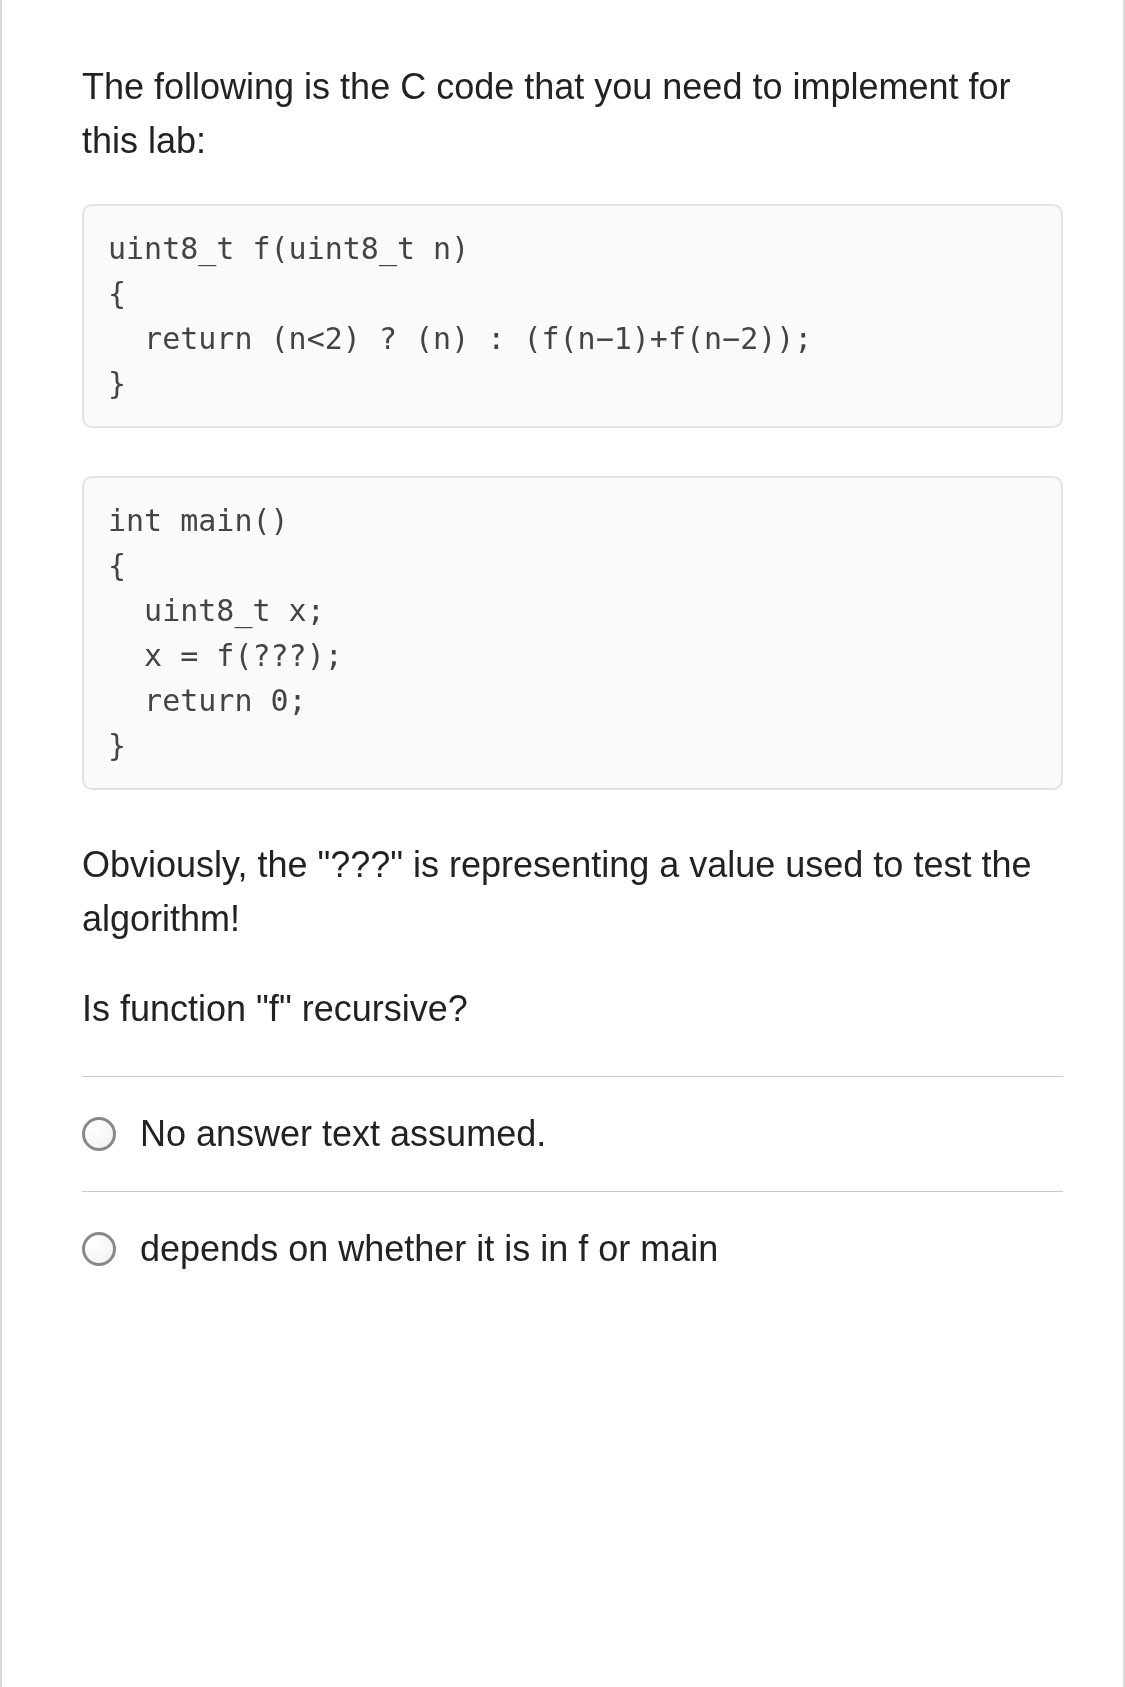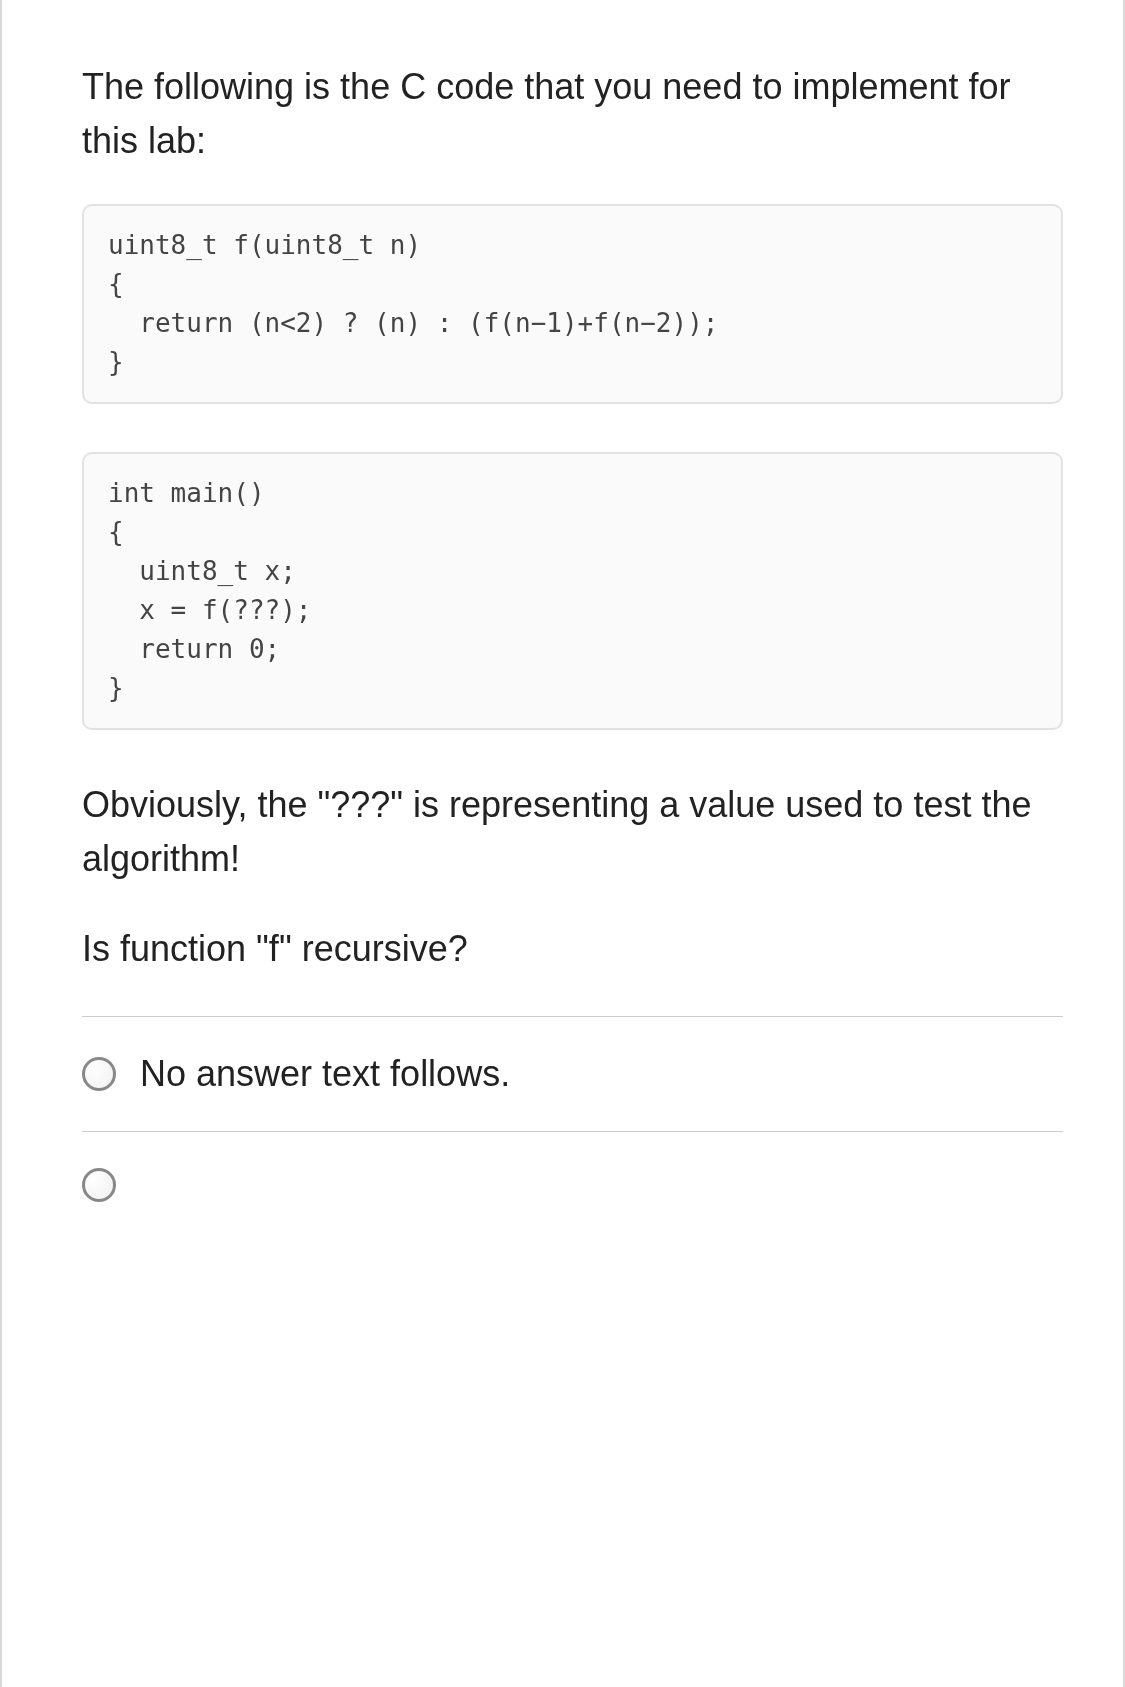--- a/index.html
+++ b/index.html
@@ -22,21 +22,21 @@
     line-height: 1.5;
     color: #222;
     margin: 0 0 36px 0;
   }
   .codeblock {
     border: 2px solid #e2e2e2;
     border-radius: 10px;
     background: #fafafa;
     padding: 20px 24px;
     font-family: ui-monospace, SFMono-Regular, Menlo, Consolas, monospace;
-    font-size: 26px;
+    font-size: 30px;
     line-height: 1.5;
     color: #444;
     white-space: pre;
     margin: 0 0 48px 0;
     overflow: hidden;
   }
   .answers {
     border-top: 1px solid #ccc;
     margin-top: 40px;
   }
@@ -81,20 +81,21 @@
   return 0;
 }</div>
 
   <p class="para">Obviously, the "???" is representing a value used to test the algorithm!</p>
 
   <p class="para">Is function "f" recursive?</p>
 
   <div class="answers">
     <div class="answer-row">
       <span class="radio"></span>
-      <span class="answer-label">No answer text follows.</span>
+      <span class="answer-label">No answer text assumed.</span>
     </div>
     <div class="answer-row">
       <span class="radio"></span>
+      <span class="answer-label">depends on whether it is in f or main</span>
     </div>
   </div>
 
 </div>
 
 </body></html>

